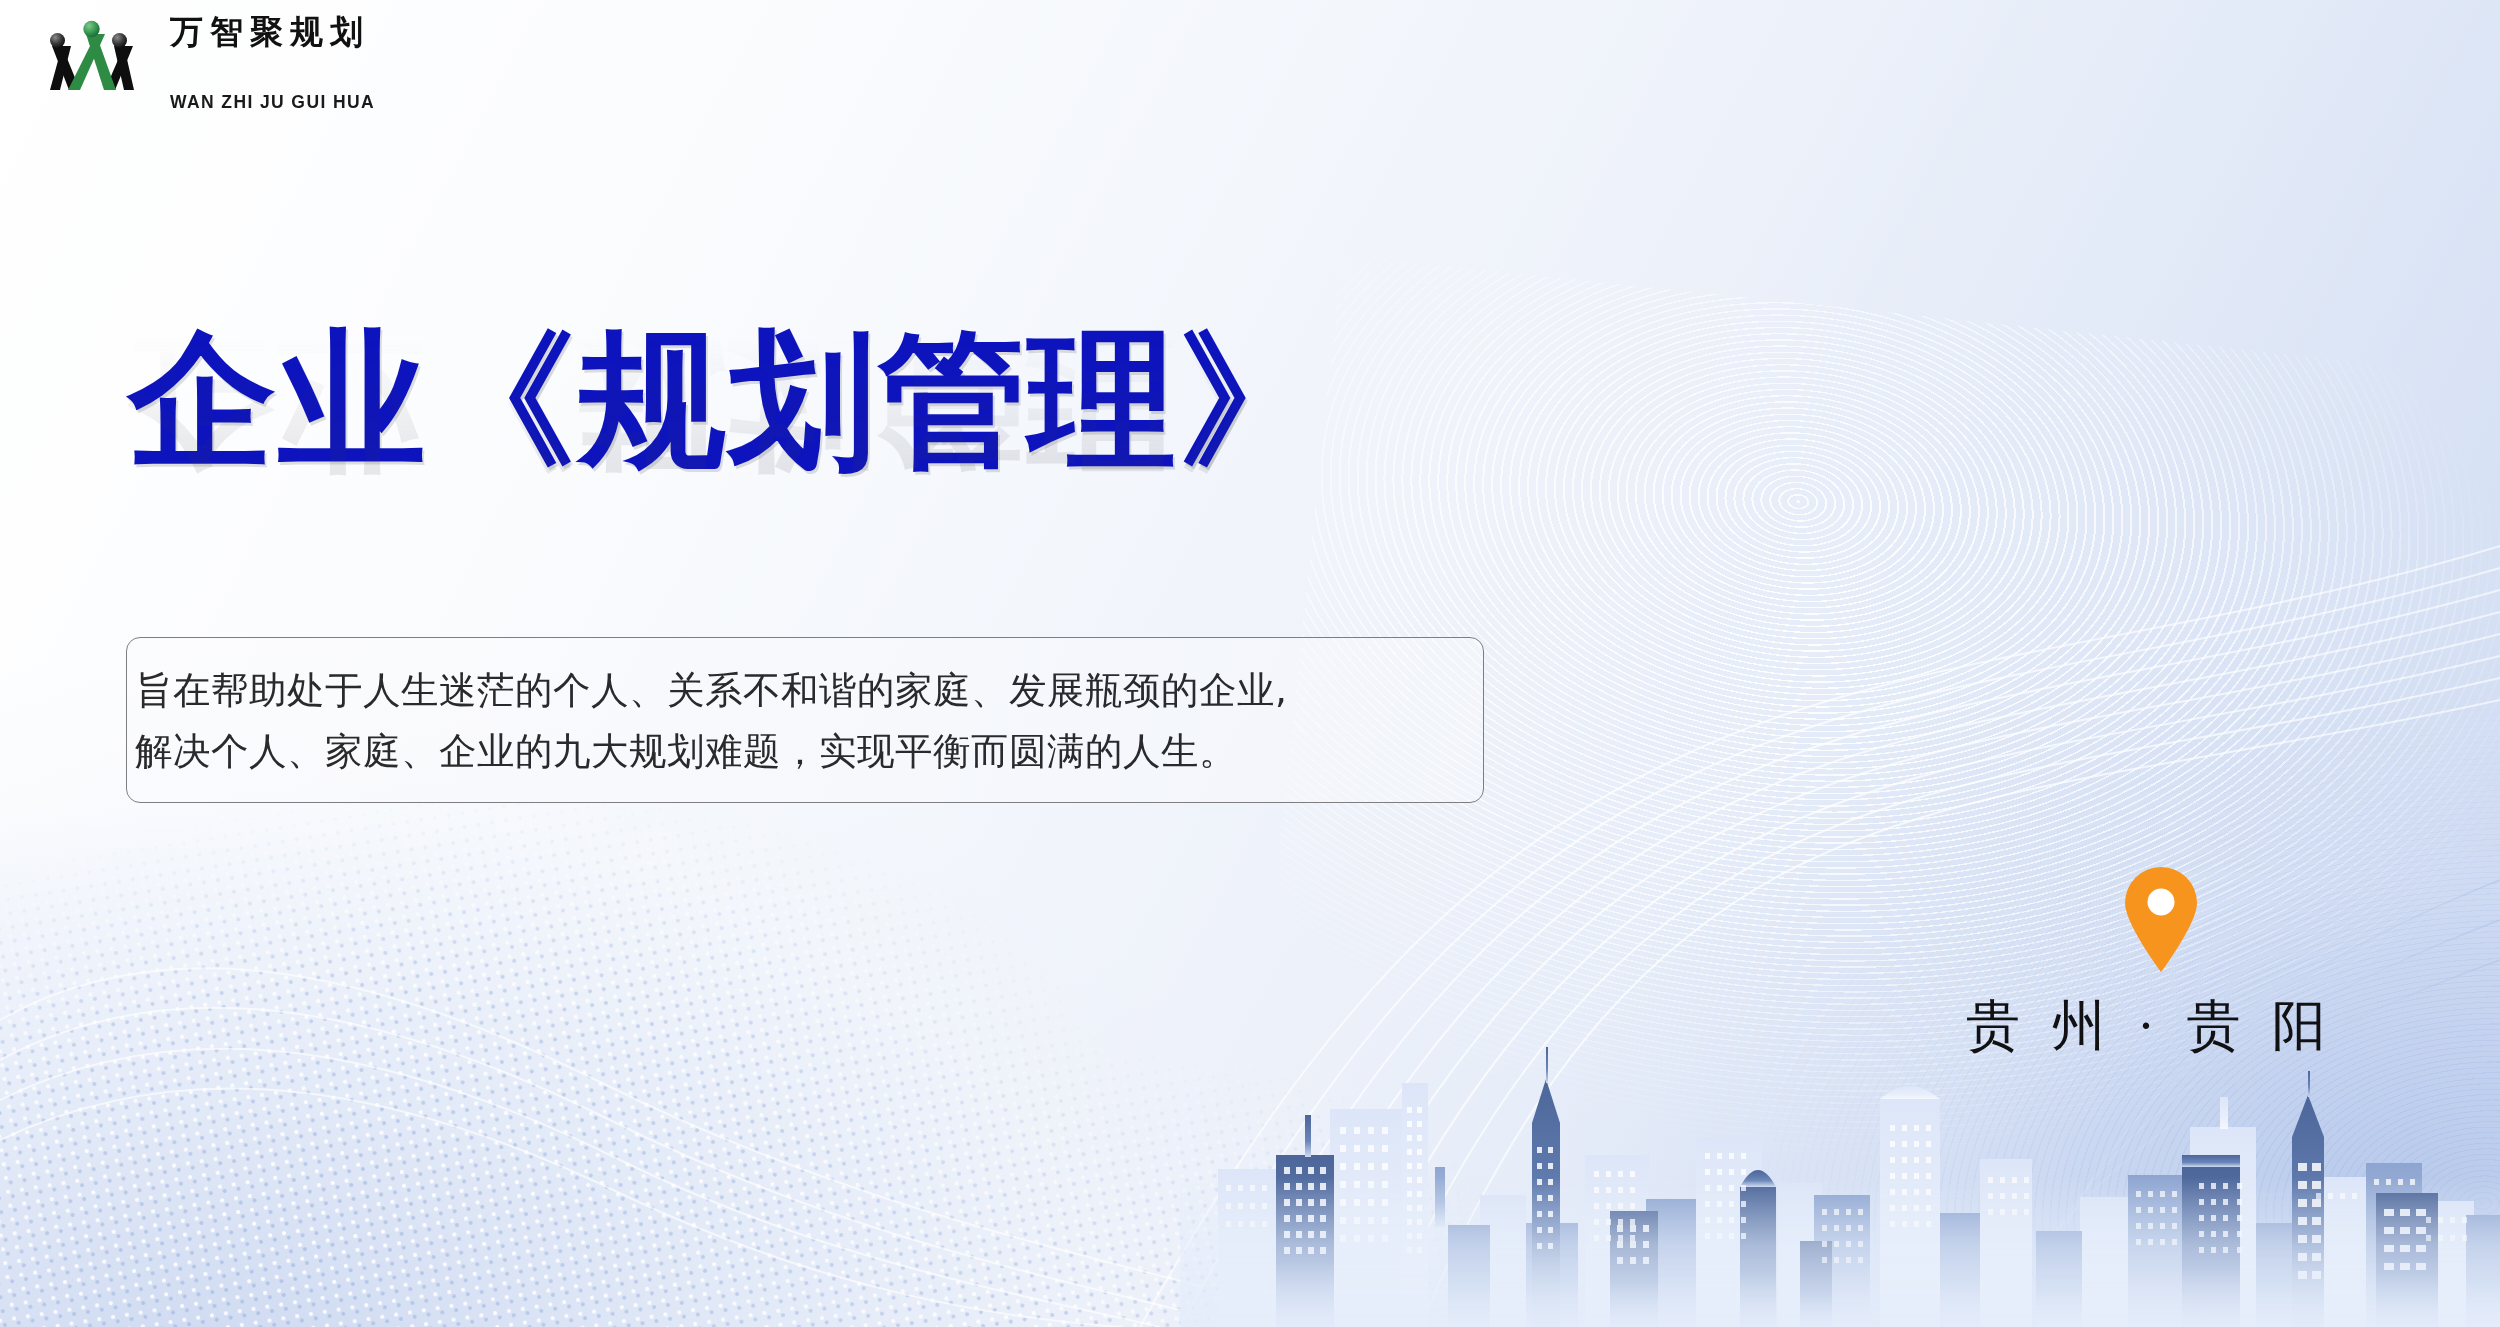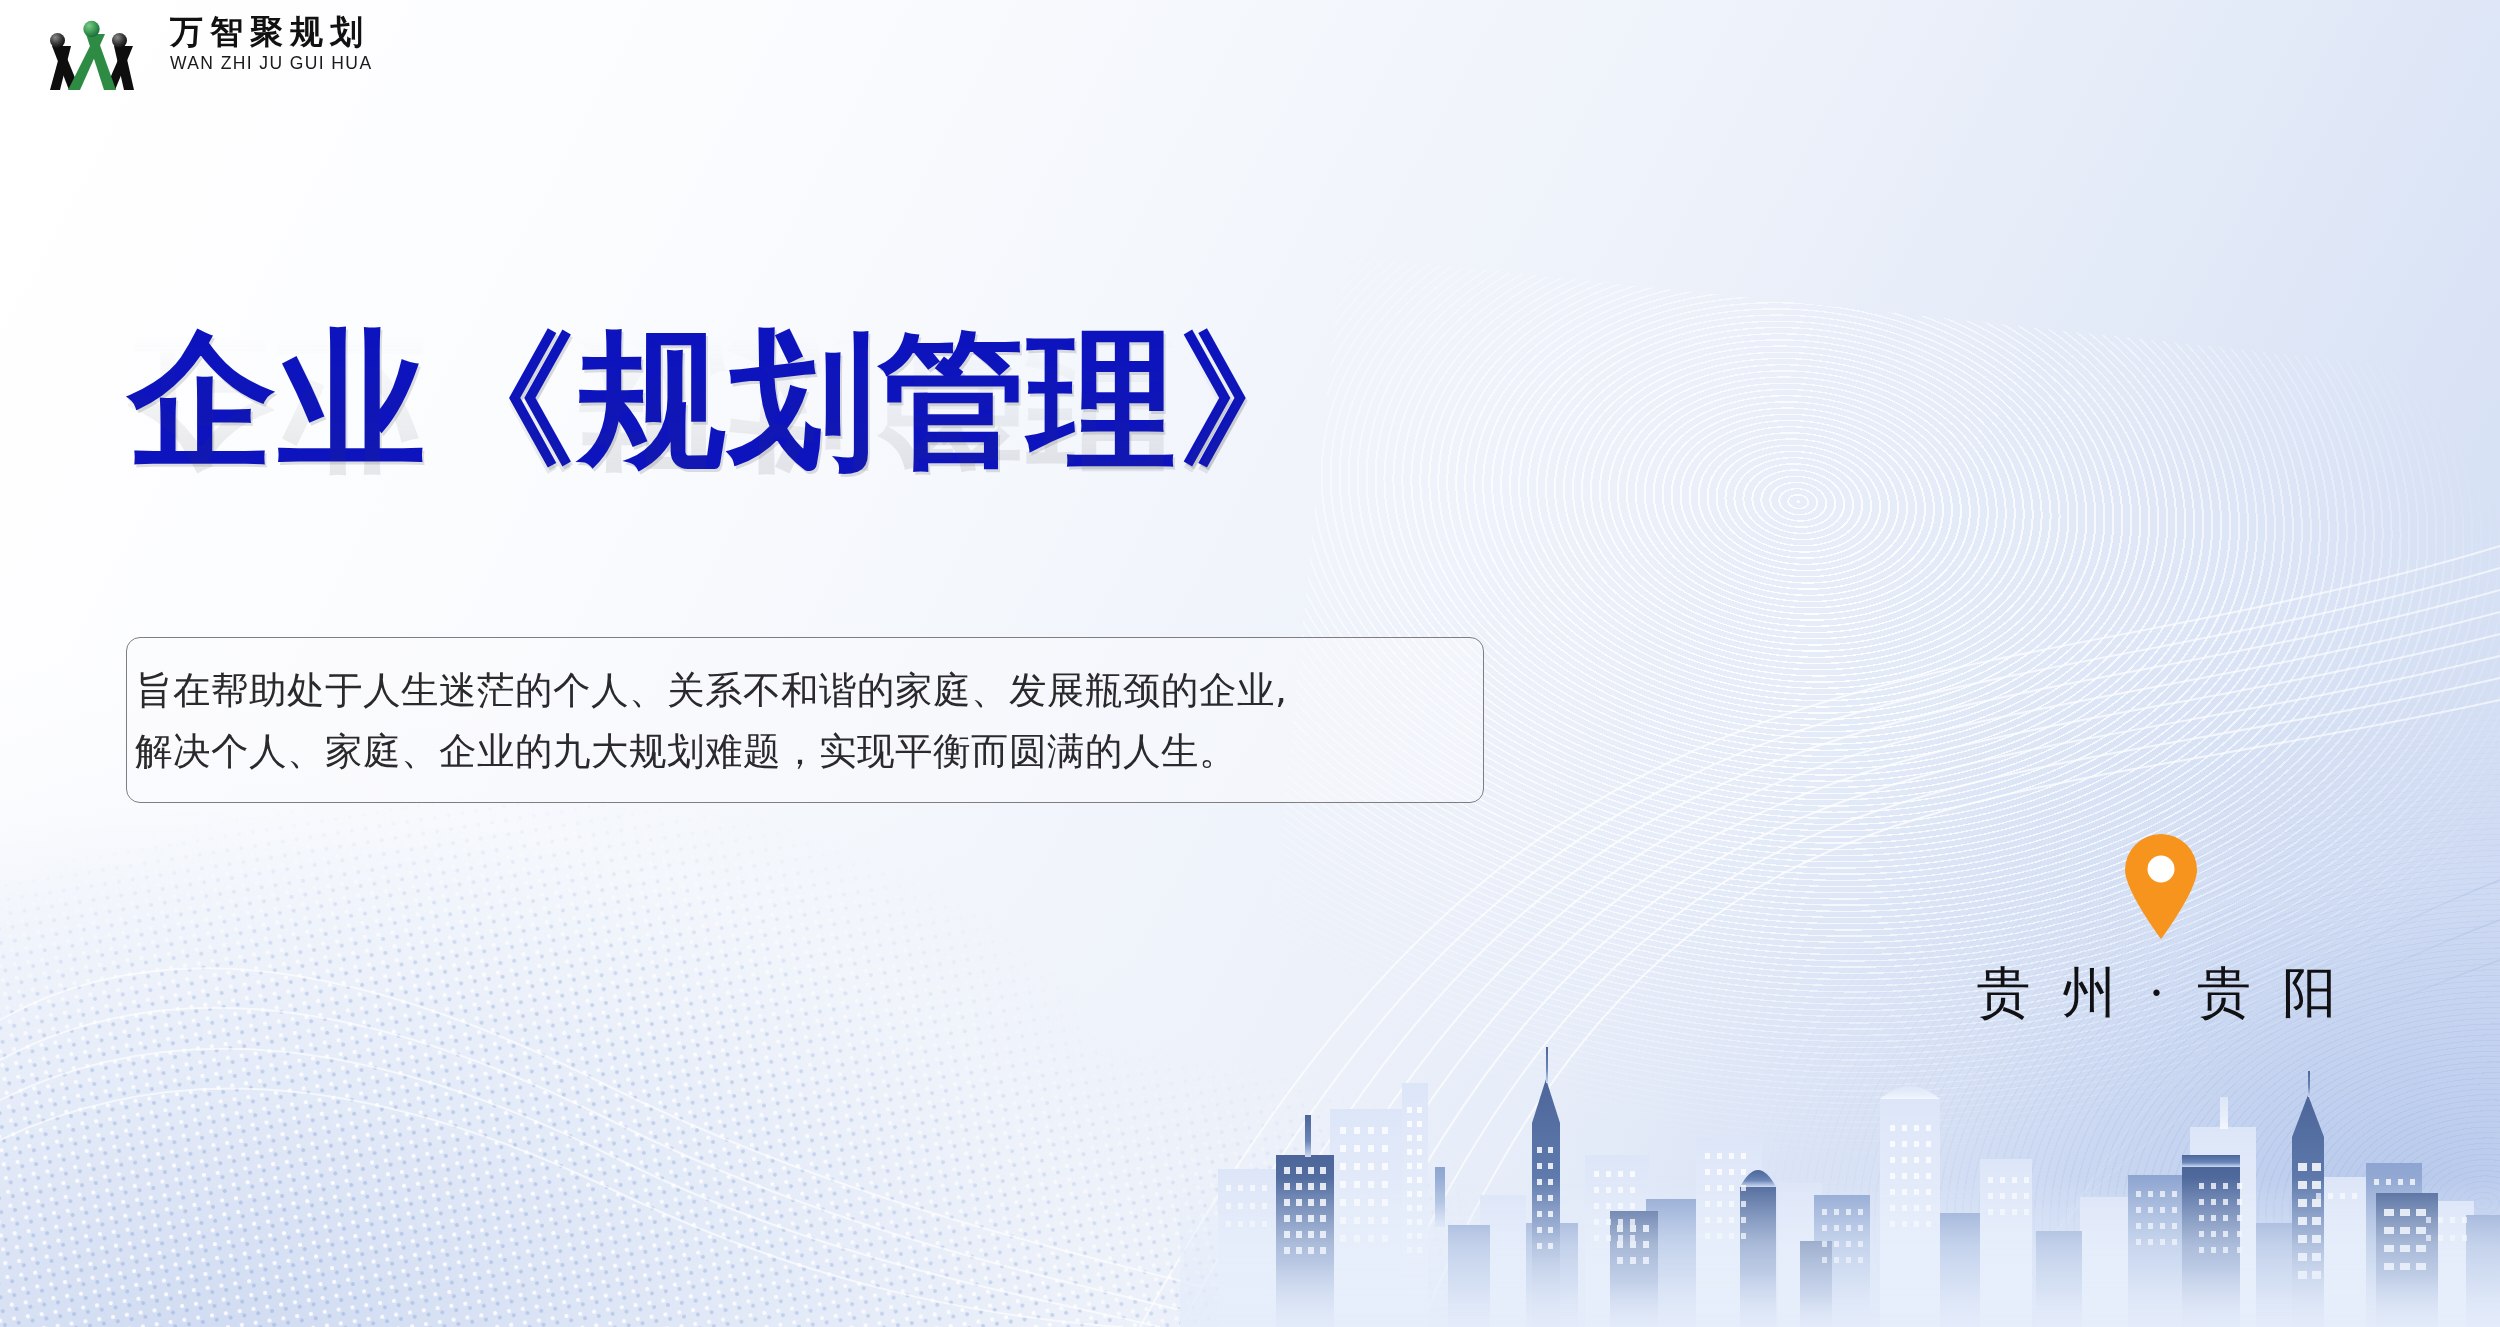--- a/index.html
+++ b/index.html
@@ -114,23 +114,24 @@
     font-family:"Liberation Serif","DejaVu Serif",serif;
     font-size:33px;
     font-weight:700;
     letter-spacing:7px;
     color:#111111;
     margin-bottom:6px;
   }
   .logo-en {
     font-family:"Liberation Sans","DejaVu Sans",sans-serif;
     font-size:17.5px;
-    font-weight:400;
+    font-weight:700;
     letter-spacing:1.4px;
     color:#1a1a1a;
+    margin-top:39px;
   }
 
   
   .title-block {
     position:absolute;
     left:128px; top:325px;
     width:1420px;
   }
   .main-title {
     font-family:"DejaVu Sans","Liberation Sans",sans-serif;
@@ -205,23 +206,23 @@
     color:#111114;
     letter-spacing:0.5px;
     white-space:nowrap;
     margin-bottom:38px;
   }
   .course-row:last-child { margin-bottom:0; }
 
   
   .location-block {
     position:absolute;
-    left:1966px; top:829px;
+    left:1966px; top:862px;
     width:390px;
-    text-align:center;
+    text-align:left;
   }
   .pin-icon { display:block; margin:0 auto 16px auto; }
   .location-label {
     font-family:"Liberation Serif","DejaVu Serif",serif;
     font-size:54px;
     font-weight:400;
     color:#111114;
     letter-spacing:9px;
     white-space:nowrap;
   }

